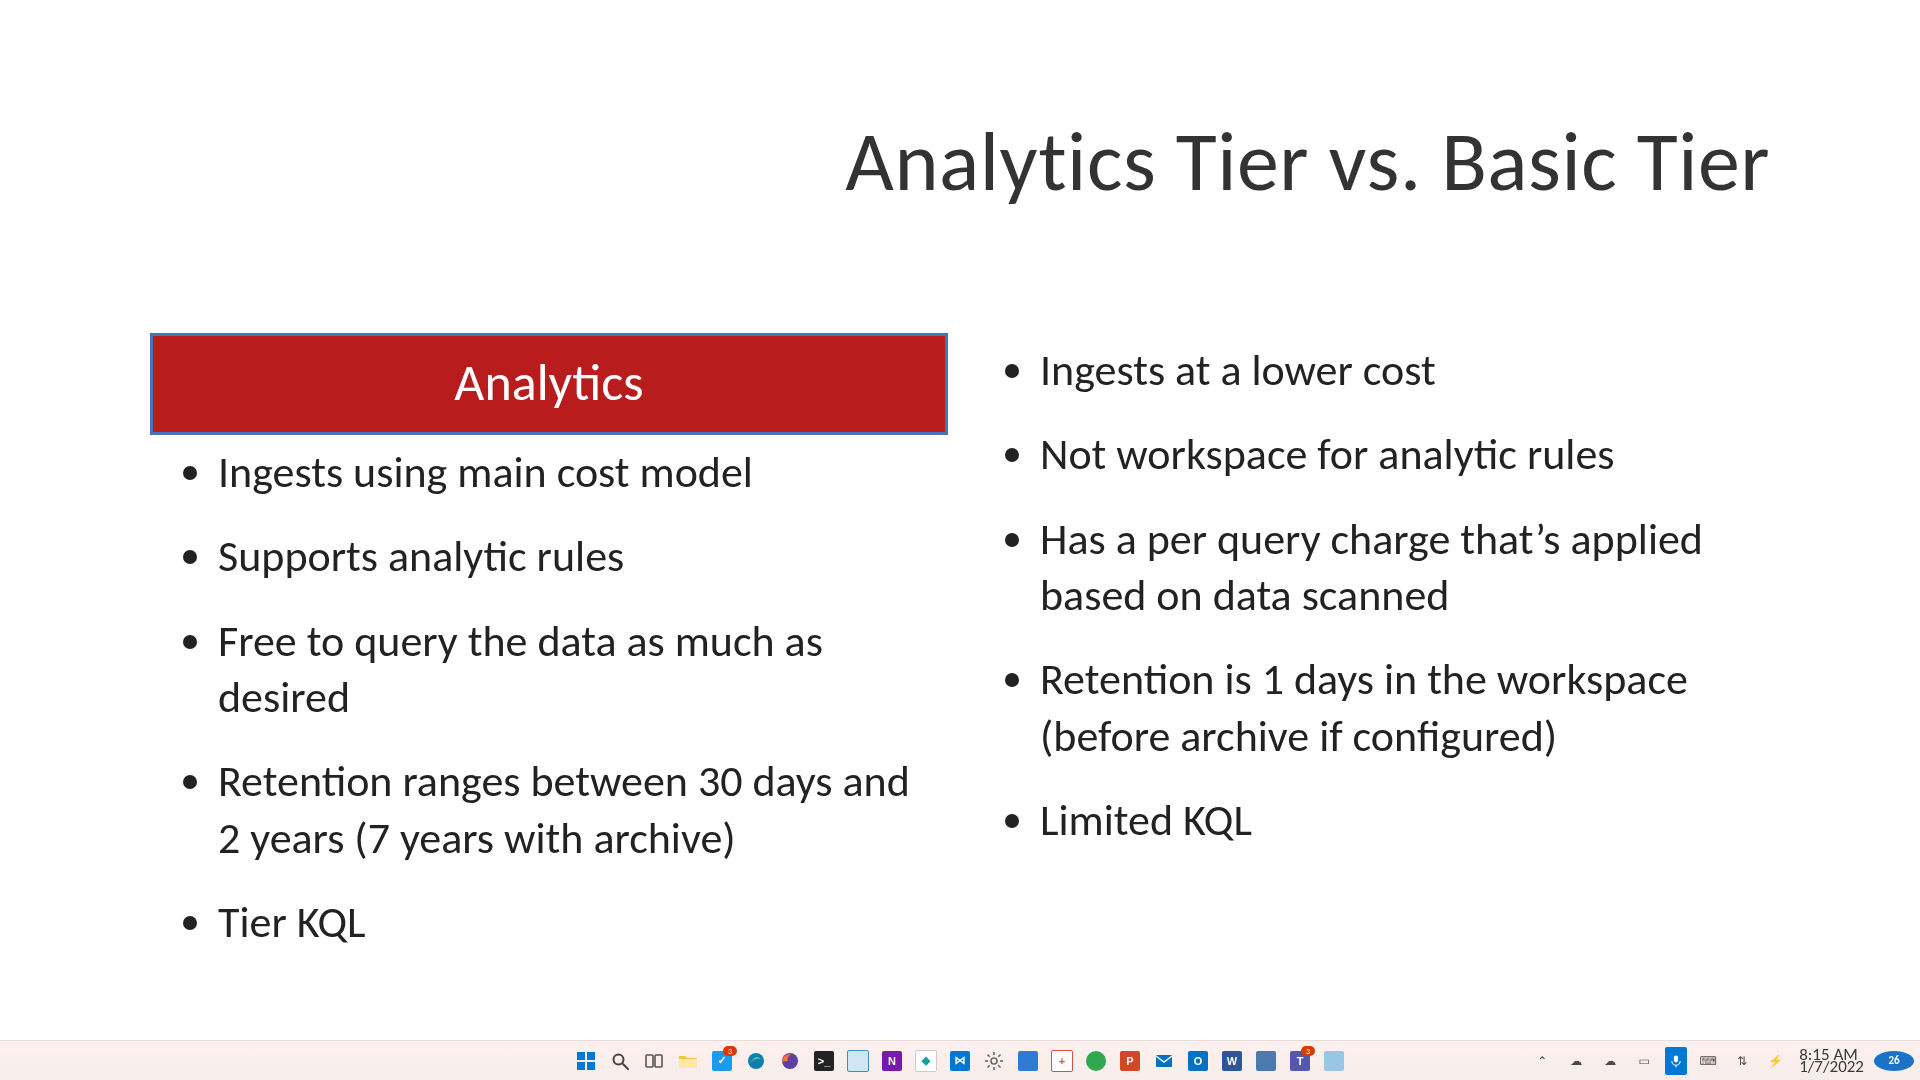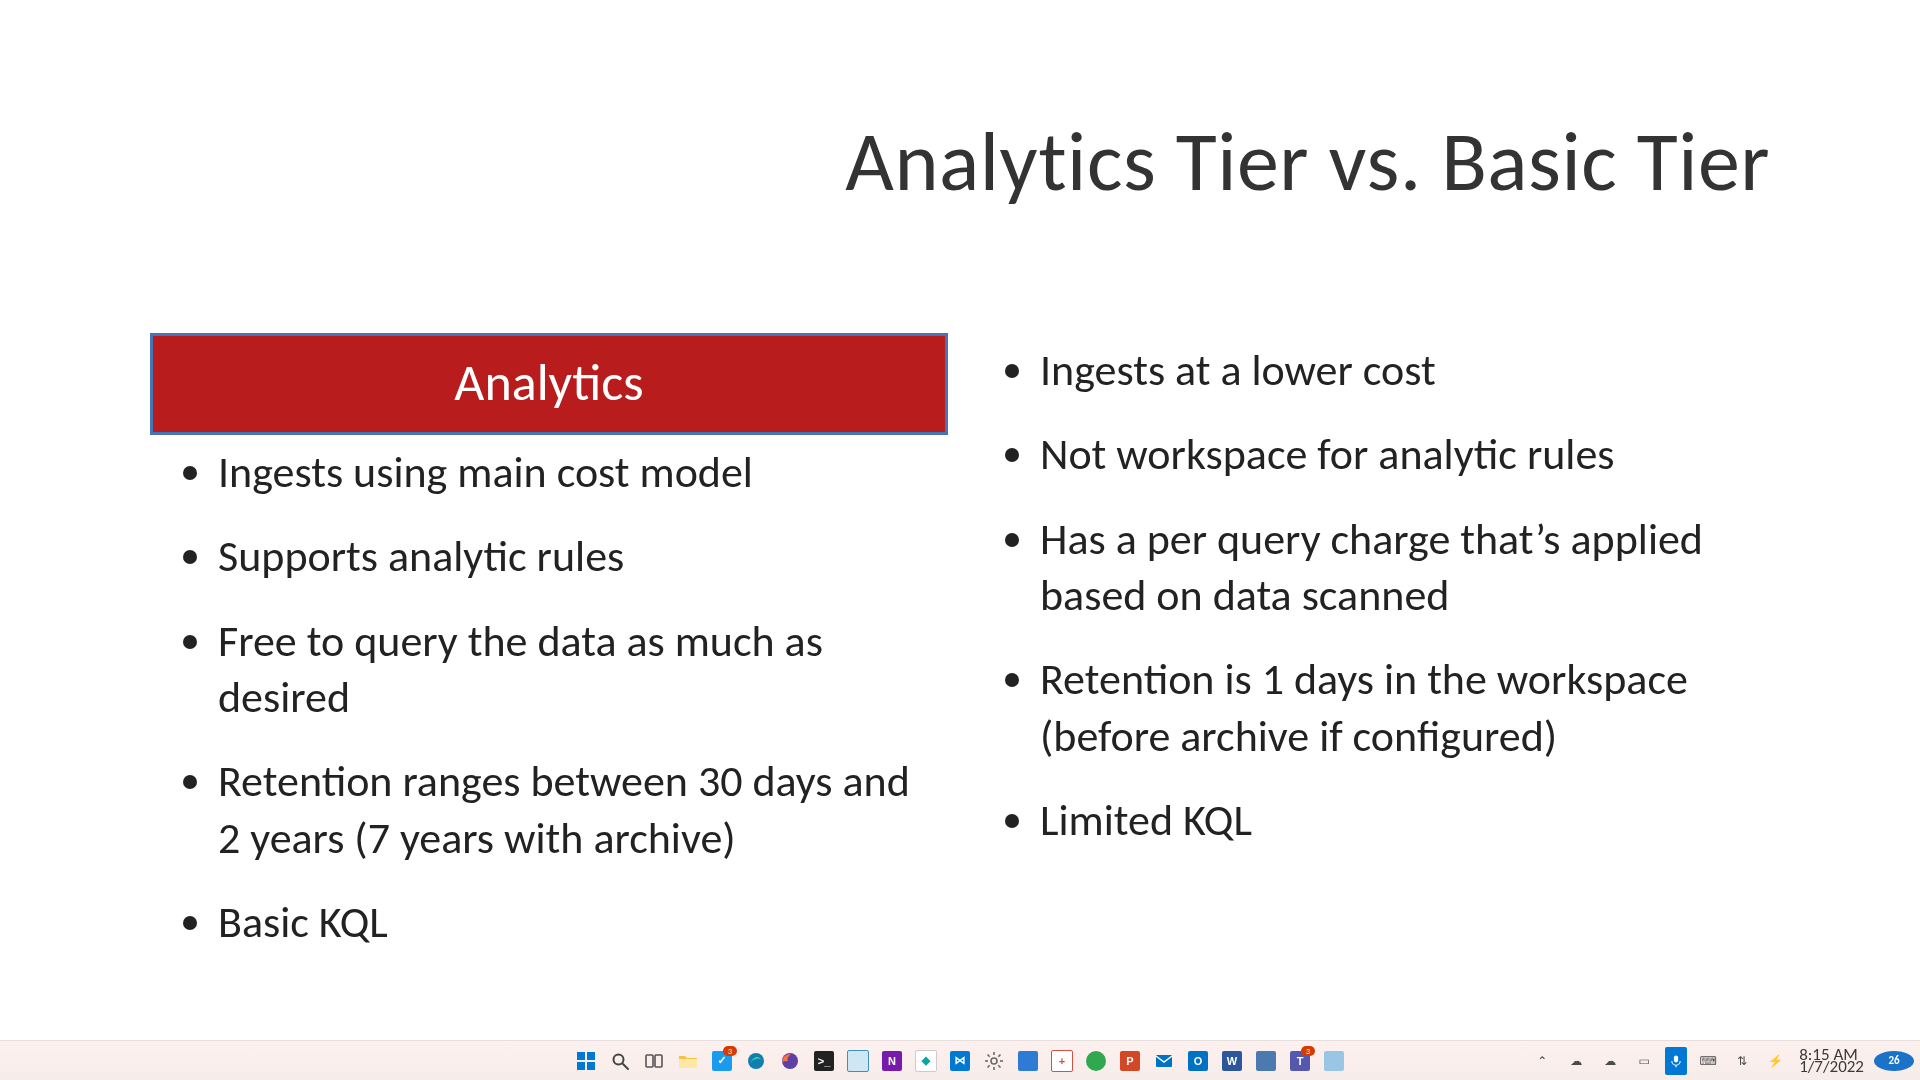--- a/index.html
+++ b/index.html
@@ -206,21 +206,21 @@
   <div class="columns">
 
     <div class="col">
       <div class="col-header">Analytics</div>
       <div class="col-body">
         <ul>
           <li>Ingests using main cost model</li>
           <li>Supports analytic rules</li>
           <li>Free to query the data as much as desired</li>
           <li>Retention ranges between 30 days and 2 years (7 years with archive)</li>
-          <li>Basic KQL</li>
+          <li>Tier KQL</li>
         </ul>
       </div>
     </div>
 
     <div class="col">
       <div class="col-body">
         <ul>
           <li>Ingests at a lower cost</li>
           <li>Not workspace for analytic rules</li>
           <li>Has a per query charge that’s applied based on data scanned</li>

